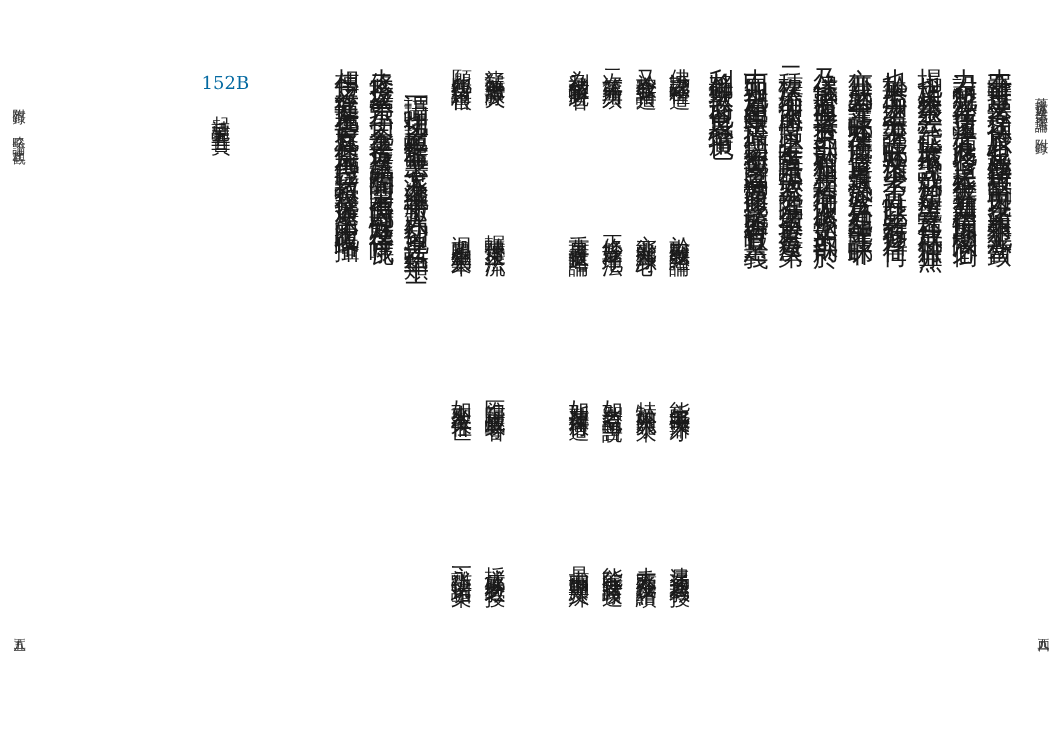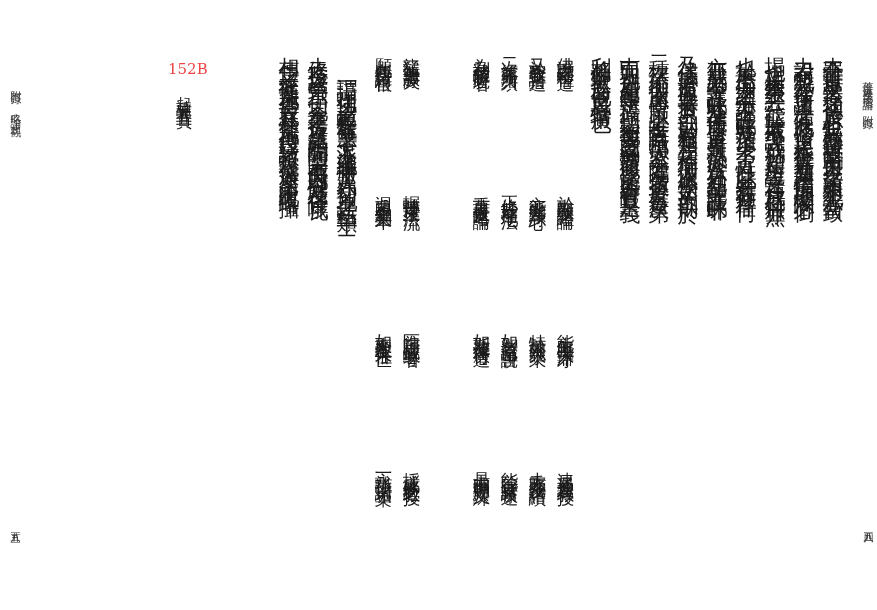--- a/index.html
+++ b/index.html
@@ -13,21 +13,21 @@
   .vcol {
     position: absolute; writing-mode: vertical-rl; text-orientation: upright;
     white-space: nowrap; line-height: 1;
   }
   .header-right { left: 424px; top: 72px; font-size: 11px; letter-spacing: 3px; color: #333; }
   .pagenum-right { left: 425px; top: 524px; font-size: 10px; color: #333; letter-spacing: 1px; }
   .prose { font-size: 21px; letter-spacing: 4.3px; }
   .verse { font-size: 17.5px; letter-spacing: 2.8px; }
   .header-left { left: 10px; top: 82px; font-size: 11px; letter-spacing: 3px; color: #333; }
   .pagenum-left { left: 10px; top: 524px; font-size: 10px; color: #333; letter-spacing: 1px; }
-  .marker { position: absolute; left: 168px; top: 60px; font-size: 15px; color: #ef4444; }
+  .marker { position: absolute; left: 168px; top: 60px; font-size: 15px; color: #0369a1; }
   .crossref { left: 176px; top: 84px; font-size: 16px; letter-spacing: 3px; }
 </style>
 </head>
 <body>
 
 <div class="page page-right">
   <div class="vcol header-right">菩提道次第廣論　附錄</div>
   <div class="vcol pagenum-right">五八四</div>
 
   <div class="vcol prose" style="left:384px; top:40px;">本罪雖可重受然道之功德於身心生起極為留難故當勵力毋令染污粗罪不犯亦當致</div>

